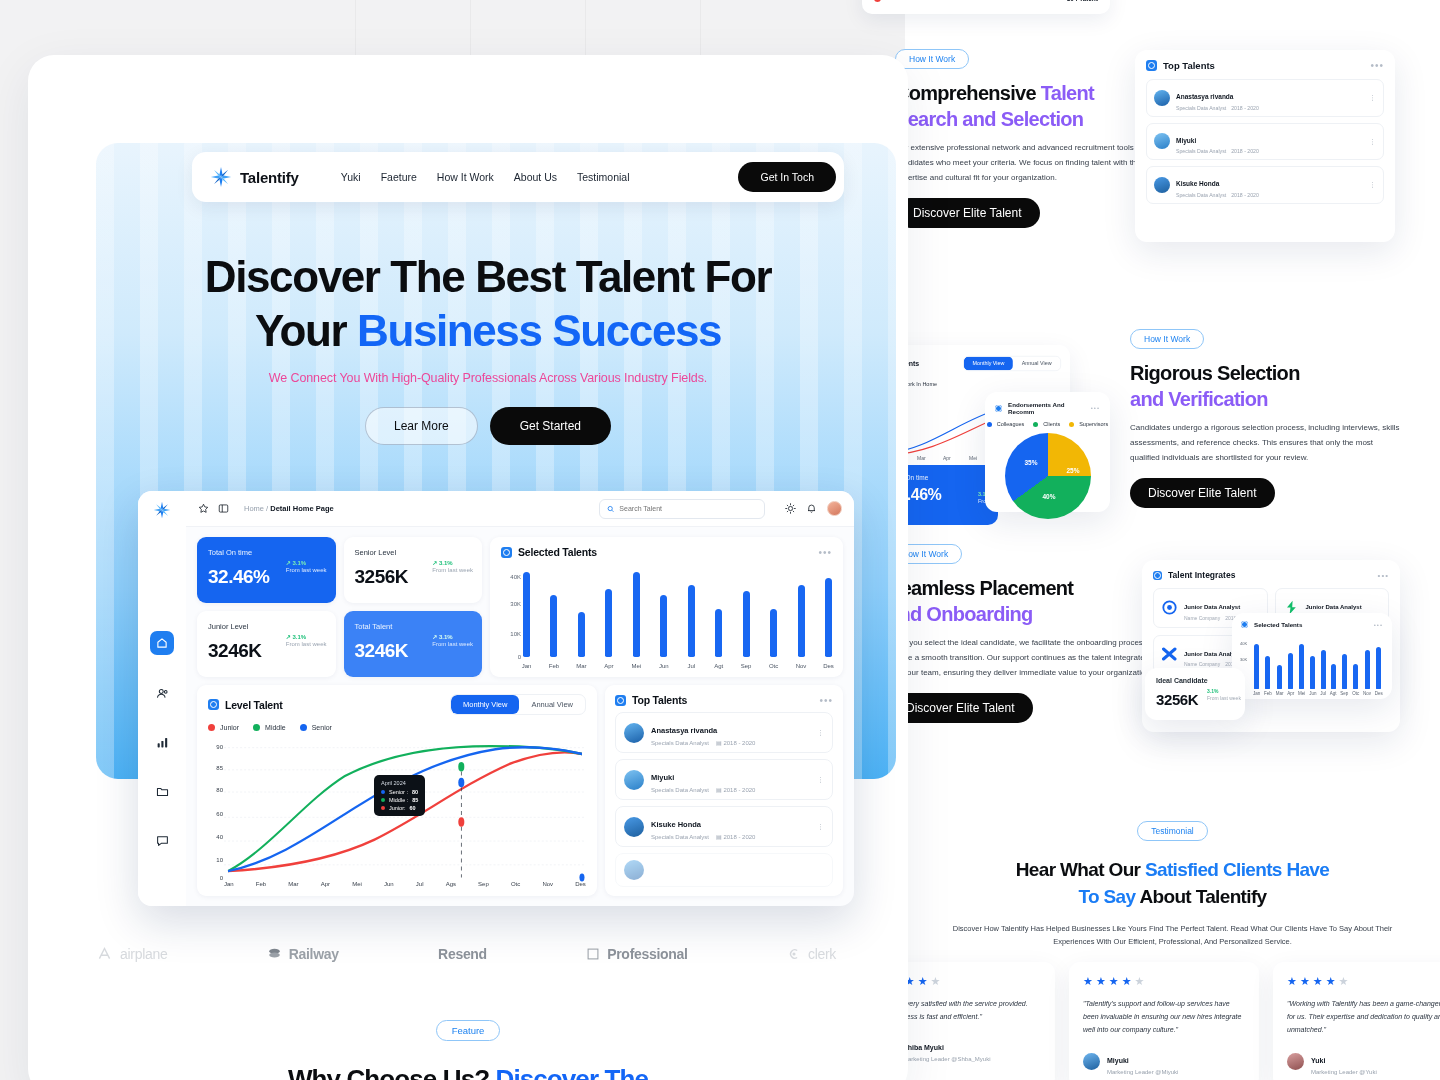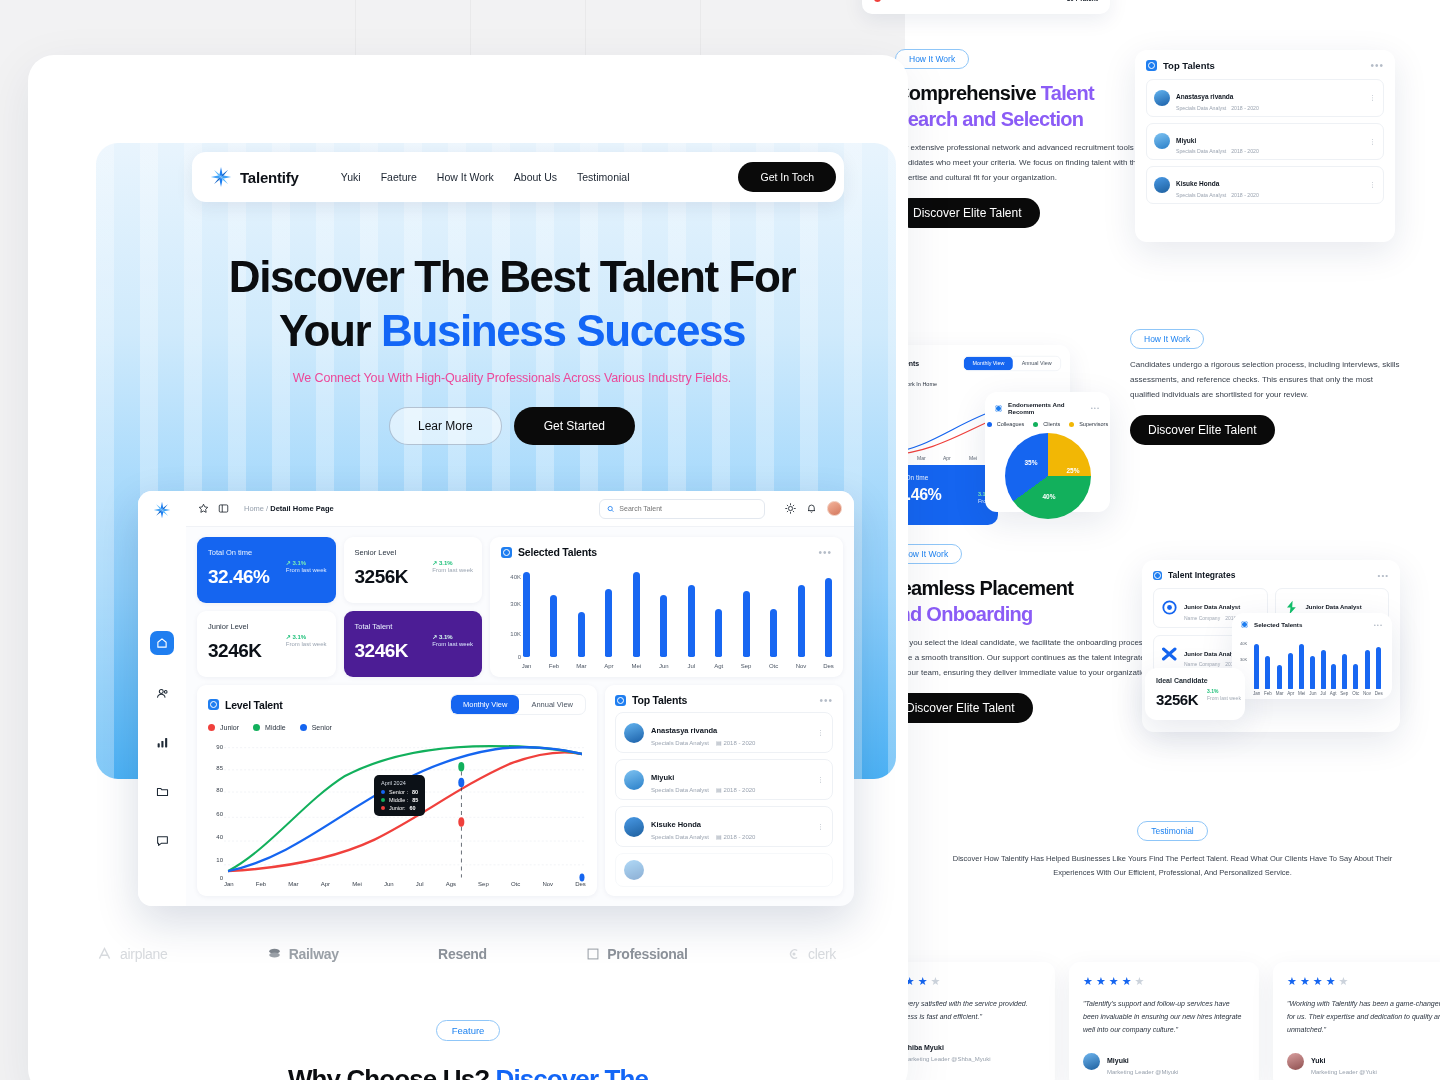--- a/index.html
+++ b/index.html
@@ -46,21 +46,21 @@
   .brand-name { font-size: 15px; font-weight: 700; color: #0d1117; letter-spacing: -0.2px; }
   .nav-links { display: flex; gap: 20px; margin-left: 42px; }
   .nav-links a { font-size: 10.5px; color: #1b2430; text-decoration: none; white-space: nowrap; }
   .nav-cta {
     margin-left: auto; background: #0a0a0a; color: #fff; border: none;
     border-radius: 20px; padding: 9px 22px; font-size: 10.5px; cursor: pointer;
     font-family: inherit;
   }
 
   
-  .hero-text { position: absolute; left: 84px; top: 195px; width: 800px; text-align: center; }
+  .hero-text { position: absolute; left: 60px; top: 195px; width: 800px; text-align: center; }
   .hero-h1 { font-size: 44px; line-height: 1.22; font-weight: 700; color: #0b0d10; letter-spacing: -1.4px; }
   .hero-h1 .blue { color: #1366f6; }
   .hero-sub { margin-top: 14px; font-size: 12.5px; color: #ec4899; letter-spacing: -0.1px; }
   .hero-btns { margin-top: 22px; display: flex; gap: 12px; justify-content: center; }
   .btn-outline {
     background: rgba(255,255,255,0.55); border: 1px solid rgba(20,40,80,0.25);
     border-radius: 20px; padding: 11px 28px; font-size: 12px; color: #0b0d10;
     cursor: pointer; font-family: inherit;
   }
   .btn-dark {
@@ -108,21 +108,21 @@
   .top-right-icons { display: flex; align-items: center; gap: 10px; margin-left: 11px; }
   .avatar-top {
     width: 15px; height: 15px; border-radius: 50%;
     background: linear-gradient(150deg,#f3b39a,#d4775c); border: 1.3px solid #f0c8b8;
   }
   .dash-body { padding: 10px 11px; display: flex; flex-direction: column; gap: 8px; flex: 1; }
   .row1 { display: flex; gap: 8px; height: 140px; }
   .kpis { width: 285px; display: grid; grid-template-columns: 1fr 1fr; grid-template-rows: 1fr 1fr; gap: 8px; }
   .kpi { border-radius: 9px; padding: 11px 11px; position: relative; background: #fff; box-shadow: 0 1px 5px rgba(20,40,80,0.06); }
   .kpi.blue { background: #1565f0; }
-  .kpi.lblue { background: #4c1d95; }
+  .kpi.lblue { background: #3b82f6; }
   .kpi .t { font-size: 7.5px; font-weight: 500; color: #2a3441; }
   .kpi .v { font-size: 19px; font-weight: 700; color: #0b1017; margin-top: 9px; letter-spacing: -0.5px; }
   .kpi.blue .t, .kpi.lblue .t { color: #eaf3ff; }
   .kpi.blue .v, .kpi.lblue .v { color: #fff; }
   .kpi .delta { position: absolute; right: 9px; top: 22px; text-align: left; }
   .kpi .pct { font-size: 6px; color: #1ec07a; font-weight: 700; }
   .kpi .flw { font-size: 6px; color: #9aa4b1; margin-top: 1px; }
   .kpi.blue .flw, .kpi.lblue .flw { color: #dceaff; }
 
   .card { background: #fff; border-radius: 9px; box-shadow: 0 1px 5px rgba(20,40,80,0.06); }
@@ -356,20 +356,24 @@
         <span class="tt-m">
             <span>Specials Data Analyst</span>
             <span>2018 - 2020</span>
           </span></span>
       <span class="kebab">⋮</span>
     </div>
   </div>
 
   <div style="position:absolute;left:1130px;top:328px;width:280px">
     <span class="r-pill">How It Work</span>
+    <div class="r-h">
+      <span>Rigorous Selection</span><br>
+      <span class="blue">and Verification</span>
+    </div>
     <div class="r-p" style="width:272px">Candidates undergo a rigorous selection process, including interviews, skills assessments, and reference checks. This ensures that only the most qualified individuals are shortlisted for your review.</div>
     <button class="r-btn">Discover Elite Talent</button>
   </div>
 
   <div class="clip-card" style="left:880px;top:345px;width:190px;height:135px">
     <div style="padding:8px 9px">
       <div style="display:flex;align-items:center;gap:5px">
         <span style="font-size:7px;font-weight:700;color:#0f1620">d Talents</span>
         <span class="seg" style="margin-left:auto;transform:scale(.72);transform-origin:right center">
           <button class="on">Monthly View</button>
@@ -583,20 +587,24 @@
     <div class="ideal-t">Ideal Candidate</div>
     <div class="ideal-v">3256K</div>
     <div style="position:absolute;left:62px;top:20px">
       <div style="font-size:5px;color:#1ec07a;font-weight:700">3.1%</div>
       <div style="font-size:5px;color:#a2aab5;margin-top:1px;white-space:nowrap">From last week</div>
     </div>
   </div>
 
   <div class="t-sec" style="position:absolute;left:905px;top:820px;width:535px">
     <span class="r-pill">Testimonial</span>
+    <div class="t-h">
+      <span>Hear What Our </span><span class="blue">Satisfied Clients Have</span><br>
+      <span class="blue">To Say</span><span> About Talentify</span>
+    </div>
     <div class="t-p">Discover How Talentify Has Helped Businesses Like Yours Find The Perfect Talent. Read What Our Clients Have To Say About Their Experiences With Our Efficient, Professional, And Personalized Service.</div>
   </div>
 
   <div class="t-cards" style="position:absolute;left:865px;top:962px">
     <div class="t-card">
       <div class="stars">
           <span>★</span>
           <span>★</span>
           <span>★</span>
           <span>★</span>

